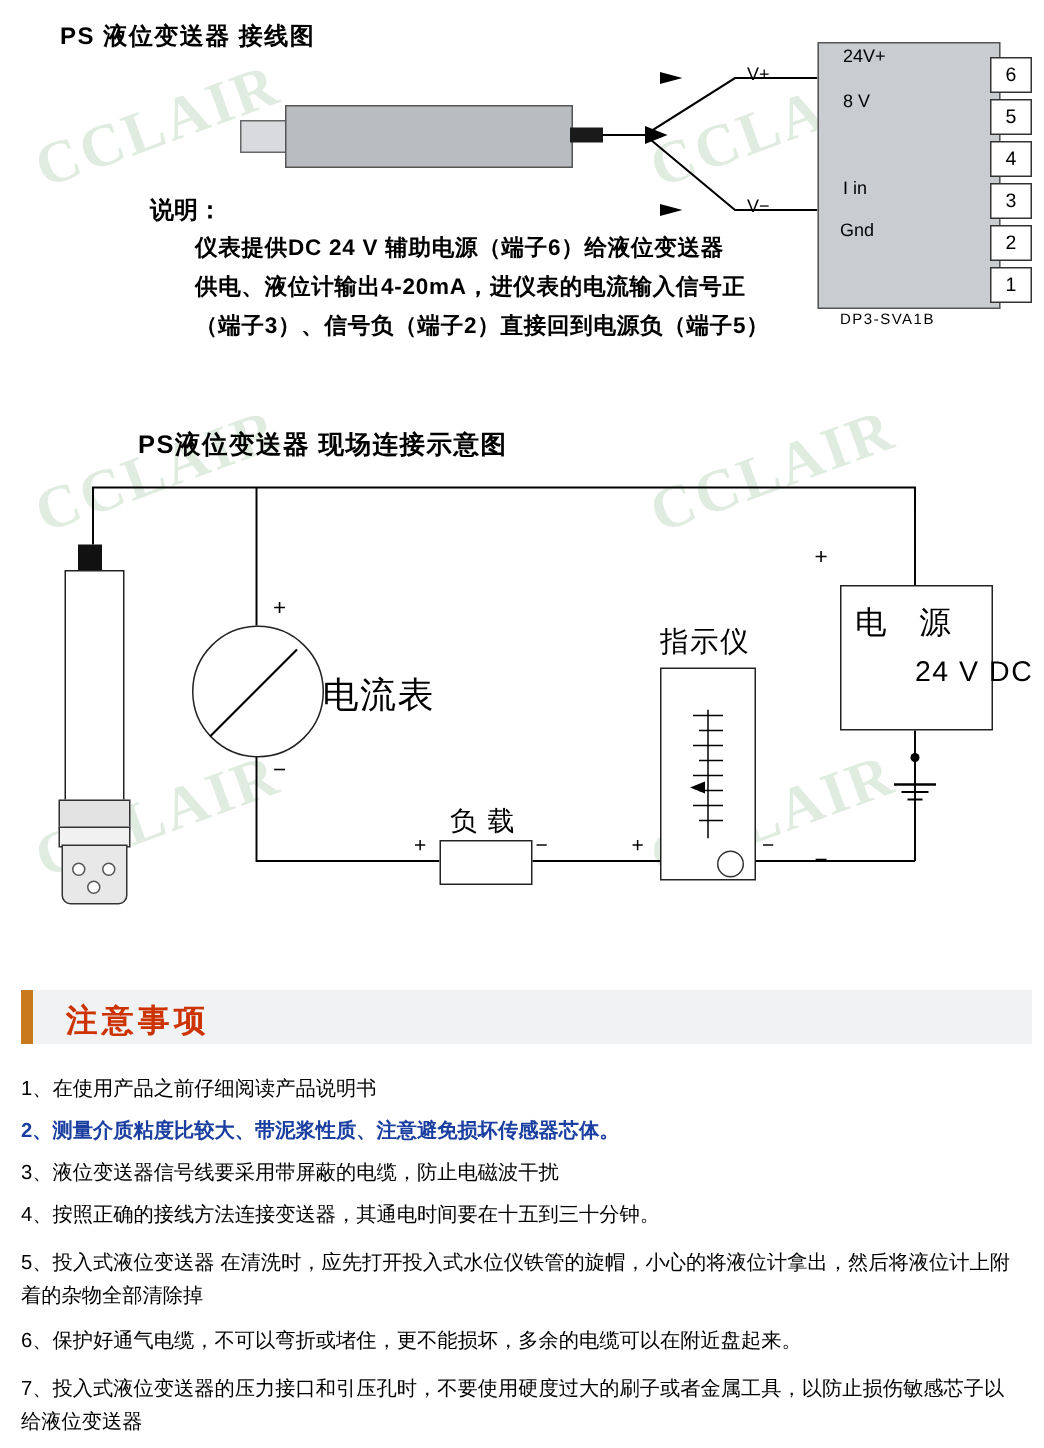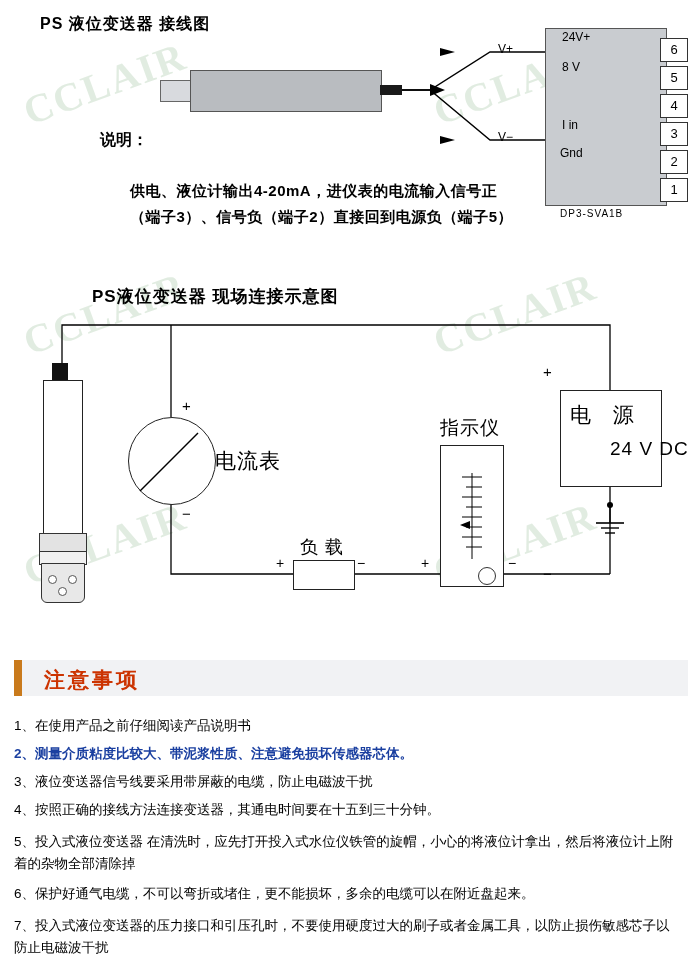--- a/index.html
+++ b/index.html
@@ -55,21 +55,21 @@
   #probe-cap{position:absolute;left:52px;top:108px;width:16px;height:20px;background:#111;}
   #probe-nut1{position:absolute;left:39px;top:278px;width:46px;height:18px;background:#e3e3e3;border:1px solid #333;}
   #probe-nut2{position:absolute;left:39px;top:296px;width:46px;height:12px;background:#f1f1f1;border:1px solid #333;}
   #probe-tip{position:absolute;left:41px;top:308px;width:42px;height:38px;background:#e8e8e8;border:1px solid #333;
              border-radius:0 0 6px 6px;}
   .probe-hole{position:absolute;width:7px;height:7px;border:1px solid #555;border-radius:50%;background:#fff;}
 
   
   #ammeter{position:absolute;left:128px;top:162px;width:86px;height:86px;border:1px solid #222;border-radius:50%;background:#fff;}
   #ammeter-needle{position:absolute;left:128px;top:162px;width:86px;height:86px;}
-  #ammeter-label{position:absolute;left:215px;top:192px;font-size:21px;letter-spacing:1px;font-family:Liberation Mono, monospace;}
+  #ammeter-label{position:absolute;left:215px;top:192px;font-size:24px;letter-spacing:1px;font-family:Liberation Mono, monospace;}
   #am-plus{position:absolute;left:182px;top:142px;font-size:15px;}
   #am-minus{position:absolute;left:182px;top:250px;font-size:15px;}
 
   
   #load-label{position:absolute;left:300px;top:280px;font-size:18px;letter-spacing:1px;}
   #load-box{position:absolute;left:293px;top:305px;width:60px;height:28px;border:1px solid #222;background:#fff;}
   #load-plus{position:absolute;left:276px;top:300px;font-size:14px;}
   #load-minus{position:absolute;left:357px;top:300px;font-size:14px;}
 
   
@@ -135,20 +135,21 @@
   <div class="term-cell" style="top:178px;">1</div>
 
   <div class="term-lbl" style="left:562px;top:30px;width:46px;">24V+</div>
   <div class="term-lbl" style="left:562px;top:60px;width:46px;">8 V</div>
   <div class="term-lbl" style="left:562px;top:118px;width:46px;">I in</div>
   <div class="term-lbl" style="left:560px;top:146px;width:48px;">Gnd</div>
 
   <div id="dp3">DP3-SVA1B</div>
 
   <div id="note-head">说明：</div>
+  <div class="note-line" style="top:156px;">仪表提供DC 24 V 辅助电源（端子6）给液位变送器</div>
   <div class="note-line" style="top:182px;">供电、液位计输出4-20mA，进仪表的电流输入信号正</div>
   <div class="note-line" style="top:208px;">（端子3）、信号负（端子2）直接回到电源负（端子5）</div>
 </div>
 
 <div id="sec2">
 
   <div id="title2">PS液位变送器 现场连接示意图</div>
 
   <svg width="696" height="400" style="position:absolute;left:0;top:0;">
 
@@ -223,13 +224,13 @@
 <div id="notice-title">注意事项</div>
 
 <div class="item" style="top:716px;">1、在使用产品之前仔细阅读产品说明书</div>
 <div class="item b blue" style="top:744px;">2、测量介质粘度比较大、带泥浆性质、注意避免损坏传感器芯体。</div>
 <div class="item" style="top:772px;">3、液位变送器信号线要采用带屏蔽的电缆，防止电磁波干扰</div>
 <div class="item" style="top:800px;">4、按照正确的接线方法连接变送器，其通电时间要在十五到三十分钟。</div>
 <div class="item" style="top:832px;">5、投入式液位变送器 在清洗时，应先打开投入式水位仪铁管的旋帽，小心的将液位计拿出，然后将液位计上附</div>
 <div class="item" style="top:854px;">着的杂物全部清除掉</div>
 <div class="item" style="top:884px;">6、保护好通气电缆，不可以弯折或堵住，更不能损坏，多余的电缆可以在附近盘起来。</div>
 <div class="item" style="top:916px;">7、投入式液位变送器的压力接口和引压孔时，不要使用硬度过大的刷子或者金属工具，以防止损伤敏感芯子以</div>
-<div class="item" style="top:938px;">防止电磁波干扰</div>
+<div class="item" style="top:938px;">给液位变送器</div>
 
 </body></html>

